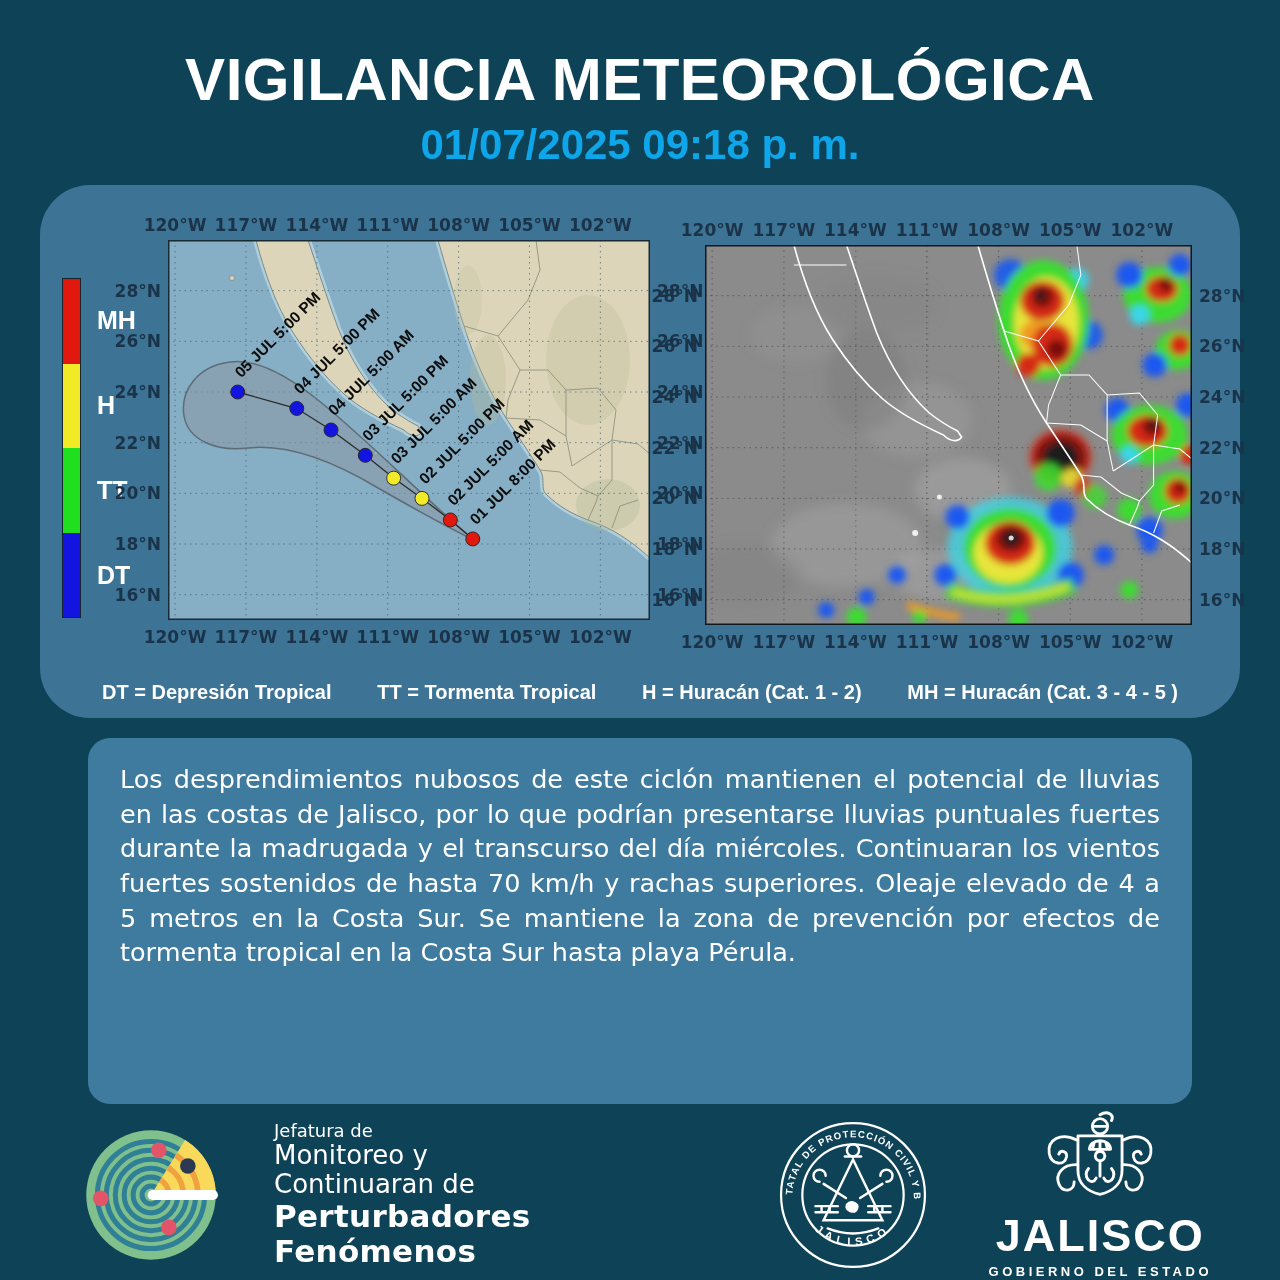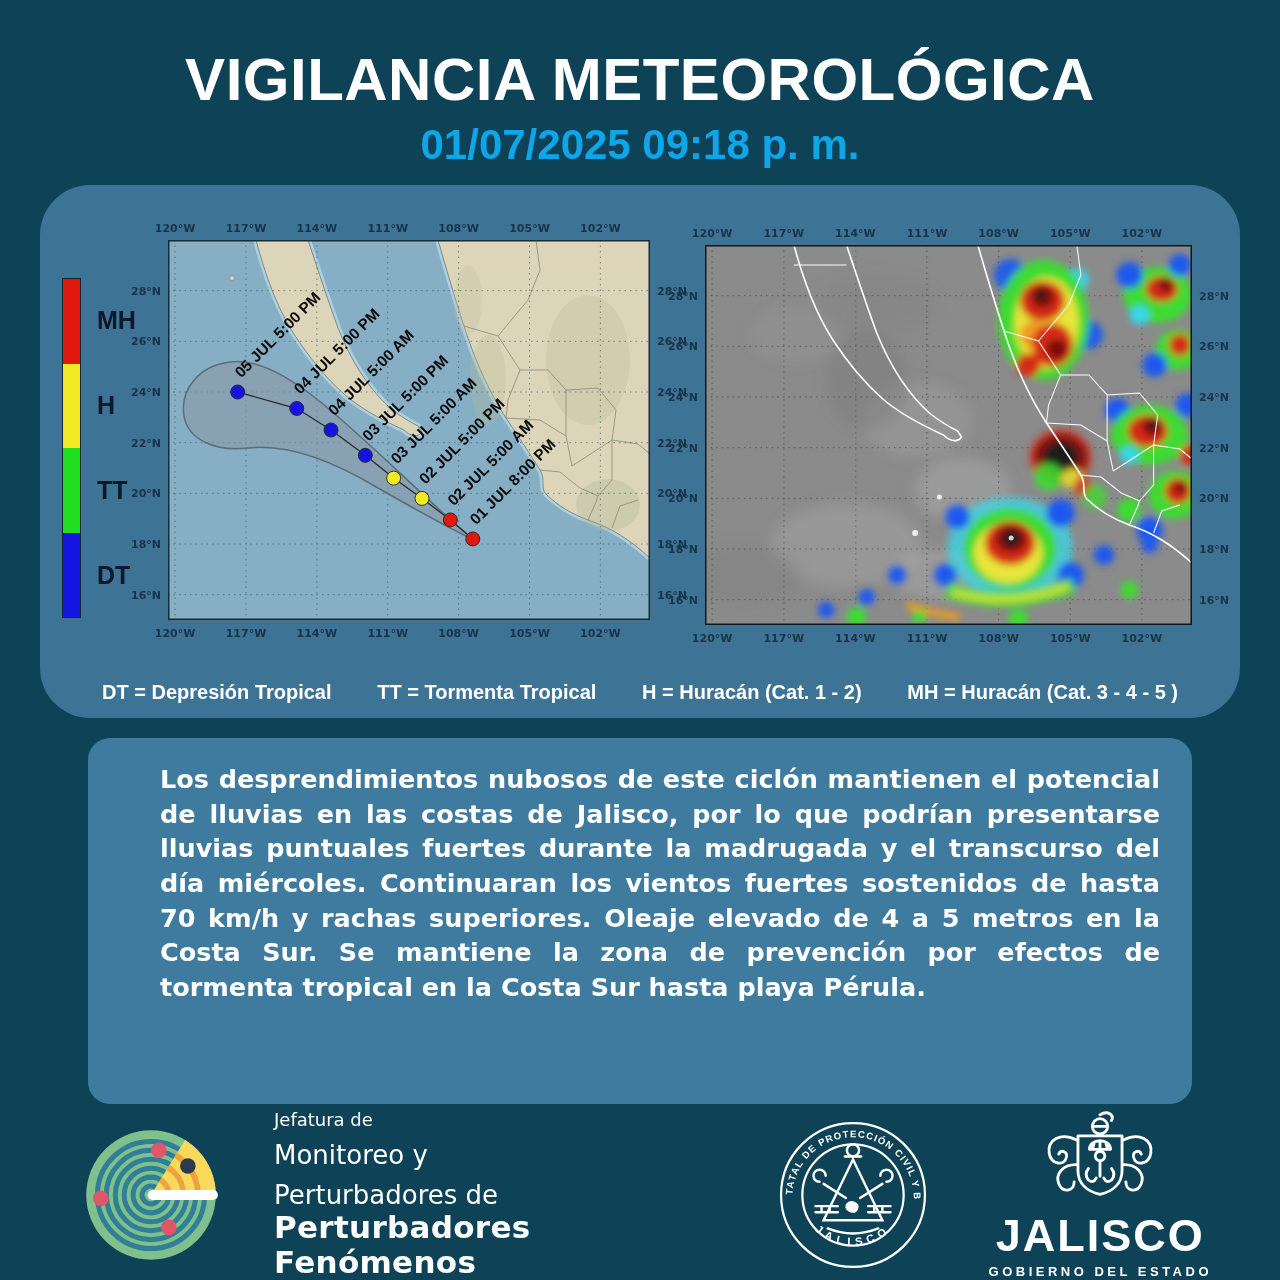--- a/index.html
+++ b/index.html
@@ -36,28 +36,28 @@
   .colorbar {
     width:19px; height:100%;
     display:flex; flex-direction:column;
     border:1.5px solid #15242e;
   }
   .colorbar .seg { flex:1; }
   .colorbar-labels { display:flex; flex-direction:column; margin-left:16px; }
   .colorbar-labels span {
     flex:1; display:flex; align-items:center;
     font-family:"Liberation Sans", sans-serif;
-    font-size:25px; font-weight:800; color:#0f172a;
+    font-size:25px; font-weight:800; color:#ffffff;
   }
   .map-wrap { position:absolute; }
   .map-wrap svg { display:block; }
   .tick {
     position:absolute;
     font-family:"DejaVu Sans", sans-serif;
-    font-size:11px; font-weight:700; color:#1a3348;
+    font-size:17px; font-weight:700; color:#1a3348;
     white-space:nowrap;
   }
   .tick.top    { top:-5px;    transform:translate(-50%,-100%); }
   .tick.bottom { bottom:-7px; transform:translate(-50%,100%); }
   .tick.left   { left:-7px;   transform:translate(-100%,-50%); }
   .tick.right  { right:-7px;  transform:translate(100%,-50%); }
   .legend-row {
     position:absolute; left:62px; right:62px; bottom:14px;
     display:flex; justify-content:space-between;
     font-family:"Liberation Sans", sans-serif;
@@ -67,31 +67,31 @@
   .text-panel {
     position:absolute; left:88px; top:738px;
     width:1104px; height:366px;
     background:#3f7b9f; border-radius:22px;
     padding:24px 32px 0 32px;
   }
   .text-panel p {
     font-size:25.5px; line-height:1.36; color:#fff;
     text-align:justify; margin-bottom:34px;
   }
-  .text-panel p.bold { font-weight:700;margin-left:40px; }
+  .text-panel p.bold { font-weight:400; }
   
   .footer {
     position:absolute; left:0; top:1110px; width:1280px; height:170px;
     display:flex; align-items:center; justify-content:space-between;
     padding:0 68px 0 84px;
   }
   .brand-left { display:flex; align-items:center;gap:30px; }
   .brand-text { margin-left:26px; line-height:1.12; }
   .brand-text .s  { font-size:18px; font-weight:400; }
-  .brand-text .m  { font-size:26px; font-weight:400;margin-top:11px; }
+  .brand-text .m  { font-size:26px; font-weight:400; }
   .brand-text .b  { font-size:31px; font-weight:800; letter-spacing:0.3px; }
   .brand-right { display:flex; align-items:center; gap:60px; }
   .jalisco-block { text-align:center; }
   .jalisco-word {
     font-family:"Liberation Sans", sans-serif;
     font-size:45px; font-weight:900; letter-spacing:2px; line-height:1;
     margin-top:6px;
   }
   .jalisco-sub {
     font-family:"Liberation Sans", sans-serif;
@@ -429,21 +429,21 @@
       </g>
       <rect x="57" y="55.5" width="63" height="9" rx="4.5" fill="#ffffff"></rect>
       <circle cx="67" cy="20" r="7" fill="#e25568"></circle>
       <circle cx="15" cy="63" r="7" fill="#e25568"></circle>
       <circle cx="76" cy="89" r="7" fill="#e25568"></circle>
       <circle cx="93" cy="34" r="7" fill="#2b3a52"></circle>
     </svg>
     <div class="brand-text">
       <div class="s">Jefatura de</div>
       <div class="m">Monitoreo y</div>
-      <div class="m">Perturbadores de</div>
+      <div class="m">Continuaran de</div>
       <div class="b">Perturbadores</div>
       <div class="b">Fenómenos</div>
     </div>
   </div>
 
   <div class="brand-right">
 
     <svg width="152" height="152" viewBox="0 0 150 150">
       <defs>
         <path id="sealArcTop" d="M15,78 A60,60 0 1 1 135,78"></path>

